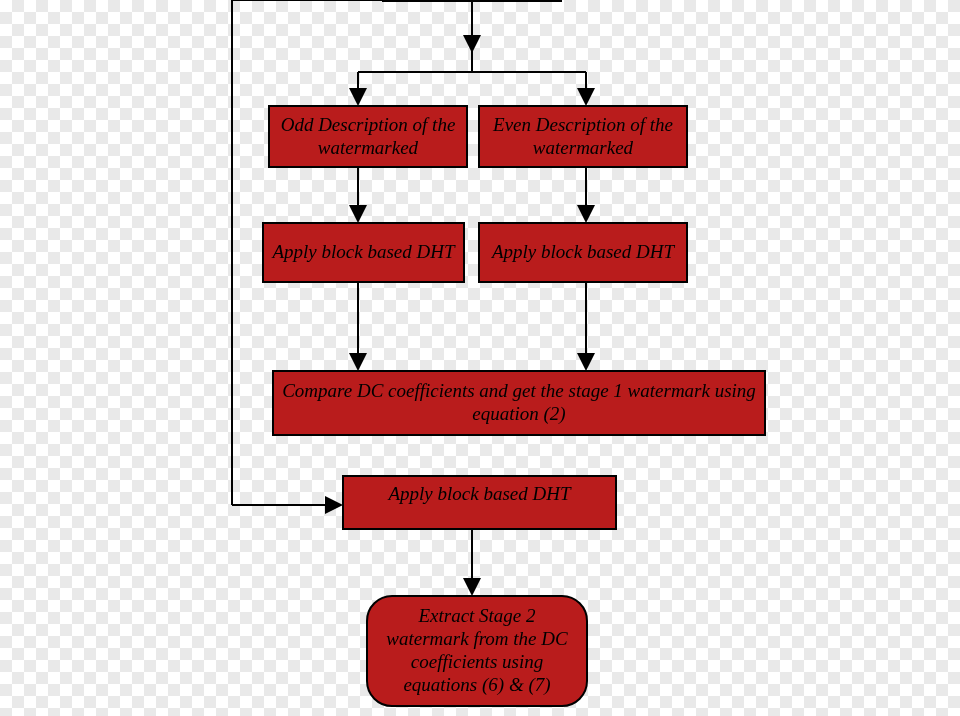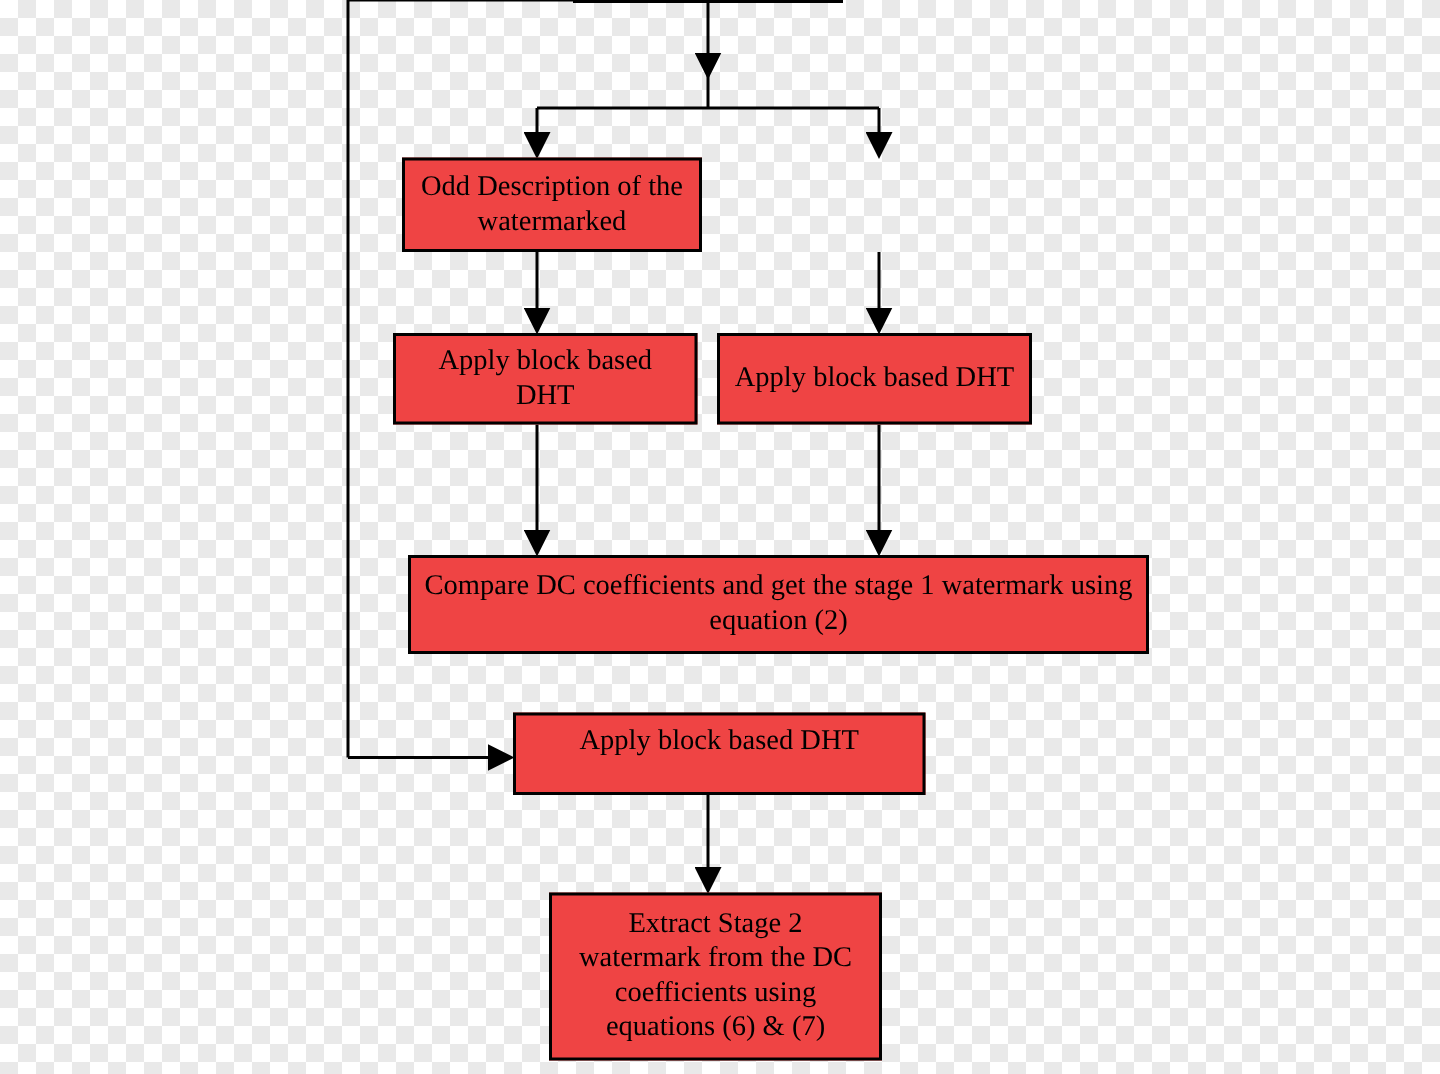--- a/index.html
+++ b/index.html
@@ -19,29 +19,30 @@
     font-size: 19px;
     color: #000;
   }
   .stage {
     position: relative;
     width: 960px;
     height: 716px;
   }
   .box {
     position: absolute;
-    background: #ef4444;
+    background: #b91c1c;
     border: 2px solid #000;
     text-align: center;
     display: flex;
     align-items: center;
     justify-content: center;
     padding: 4px 8px;
     box-sizing: border-box;
     line-height: 1.2;
+    font-style: italic;
   }
   svg.lines {
     position: absolute;
     left: 0; top: 0;
     width: 960px;
     height: 716px;
     pointer-events: none;
   }
 </style>
 </head>
@@ -81,34 +82,37 @@
   </svg>
 
   <div class="box" style="left:382px; top:-40px; width:180px; height:42px;">
     <span></span>
   </div>
 
   <div class="box" style="left:268px; top:105px; width:200px; height:63px; text-align:center;">
     <span>Odd Description of the watermarked</span>
   </div>
 
+  <div class="box" style="left:478px; top:105px; width:210px; height:63px;">
+    <span>Even Description of the watermarked</span>
+  </div>
 
   <div class="box" style="left:262px; top:222px; width:203px; height:61px;">
     <span>Apply block based DHT</span>
   </div>
 
   <div class="box" style="left:478px; top:222px; width:210px; height:61px;">
     <span>Apply block based DHT</span>
   </div>
 
   <div class="box" style="left:272px; top:370px; width:494px; height:66px;">
     <span>Compare DC coefficients and get the stage 1 watermark using equation (2)</span>
   </div>
 
   <div class="box" style="left:342px; top:475px; width:275px; height:55px; align-items:flex-start; padding-top:6px;">
     <span>Apply block based DHT</span>
   </div>
 
-  <div class="box" style="left:366px; top:595px; width:222px; height:112px;">
+  <div class="box" style="left:366px; top:595px; width:222px; height:112px;border-radius:26px;">
     <span>Extract Stage 2 watermark from the DC coefficients using equations (6) &amp; (7)</span>
   </div>
 
 </div>
 
 </body></html>

